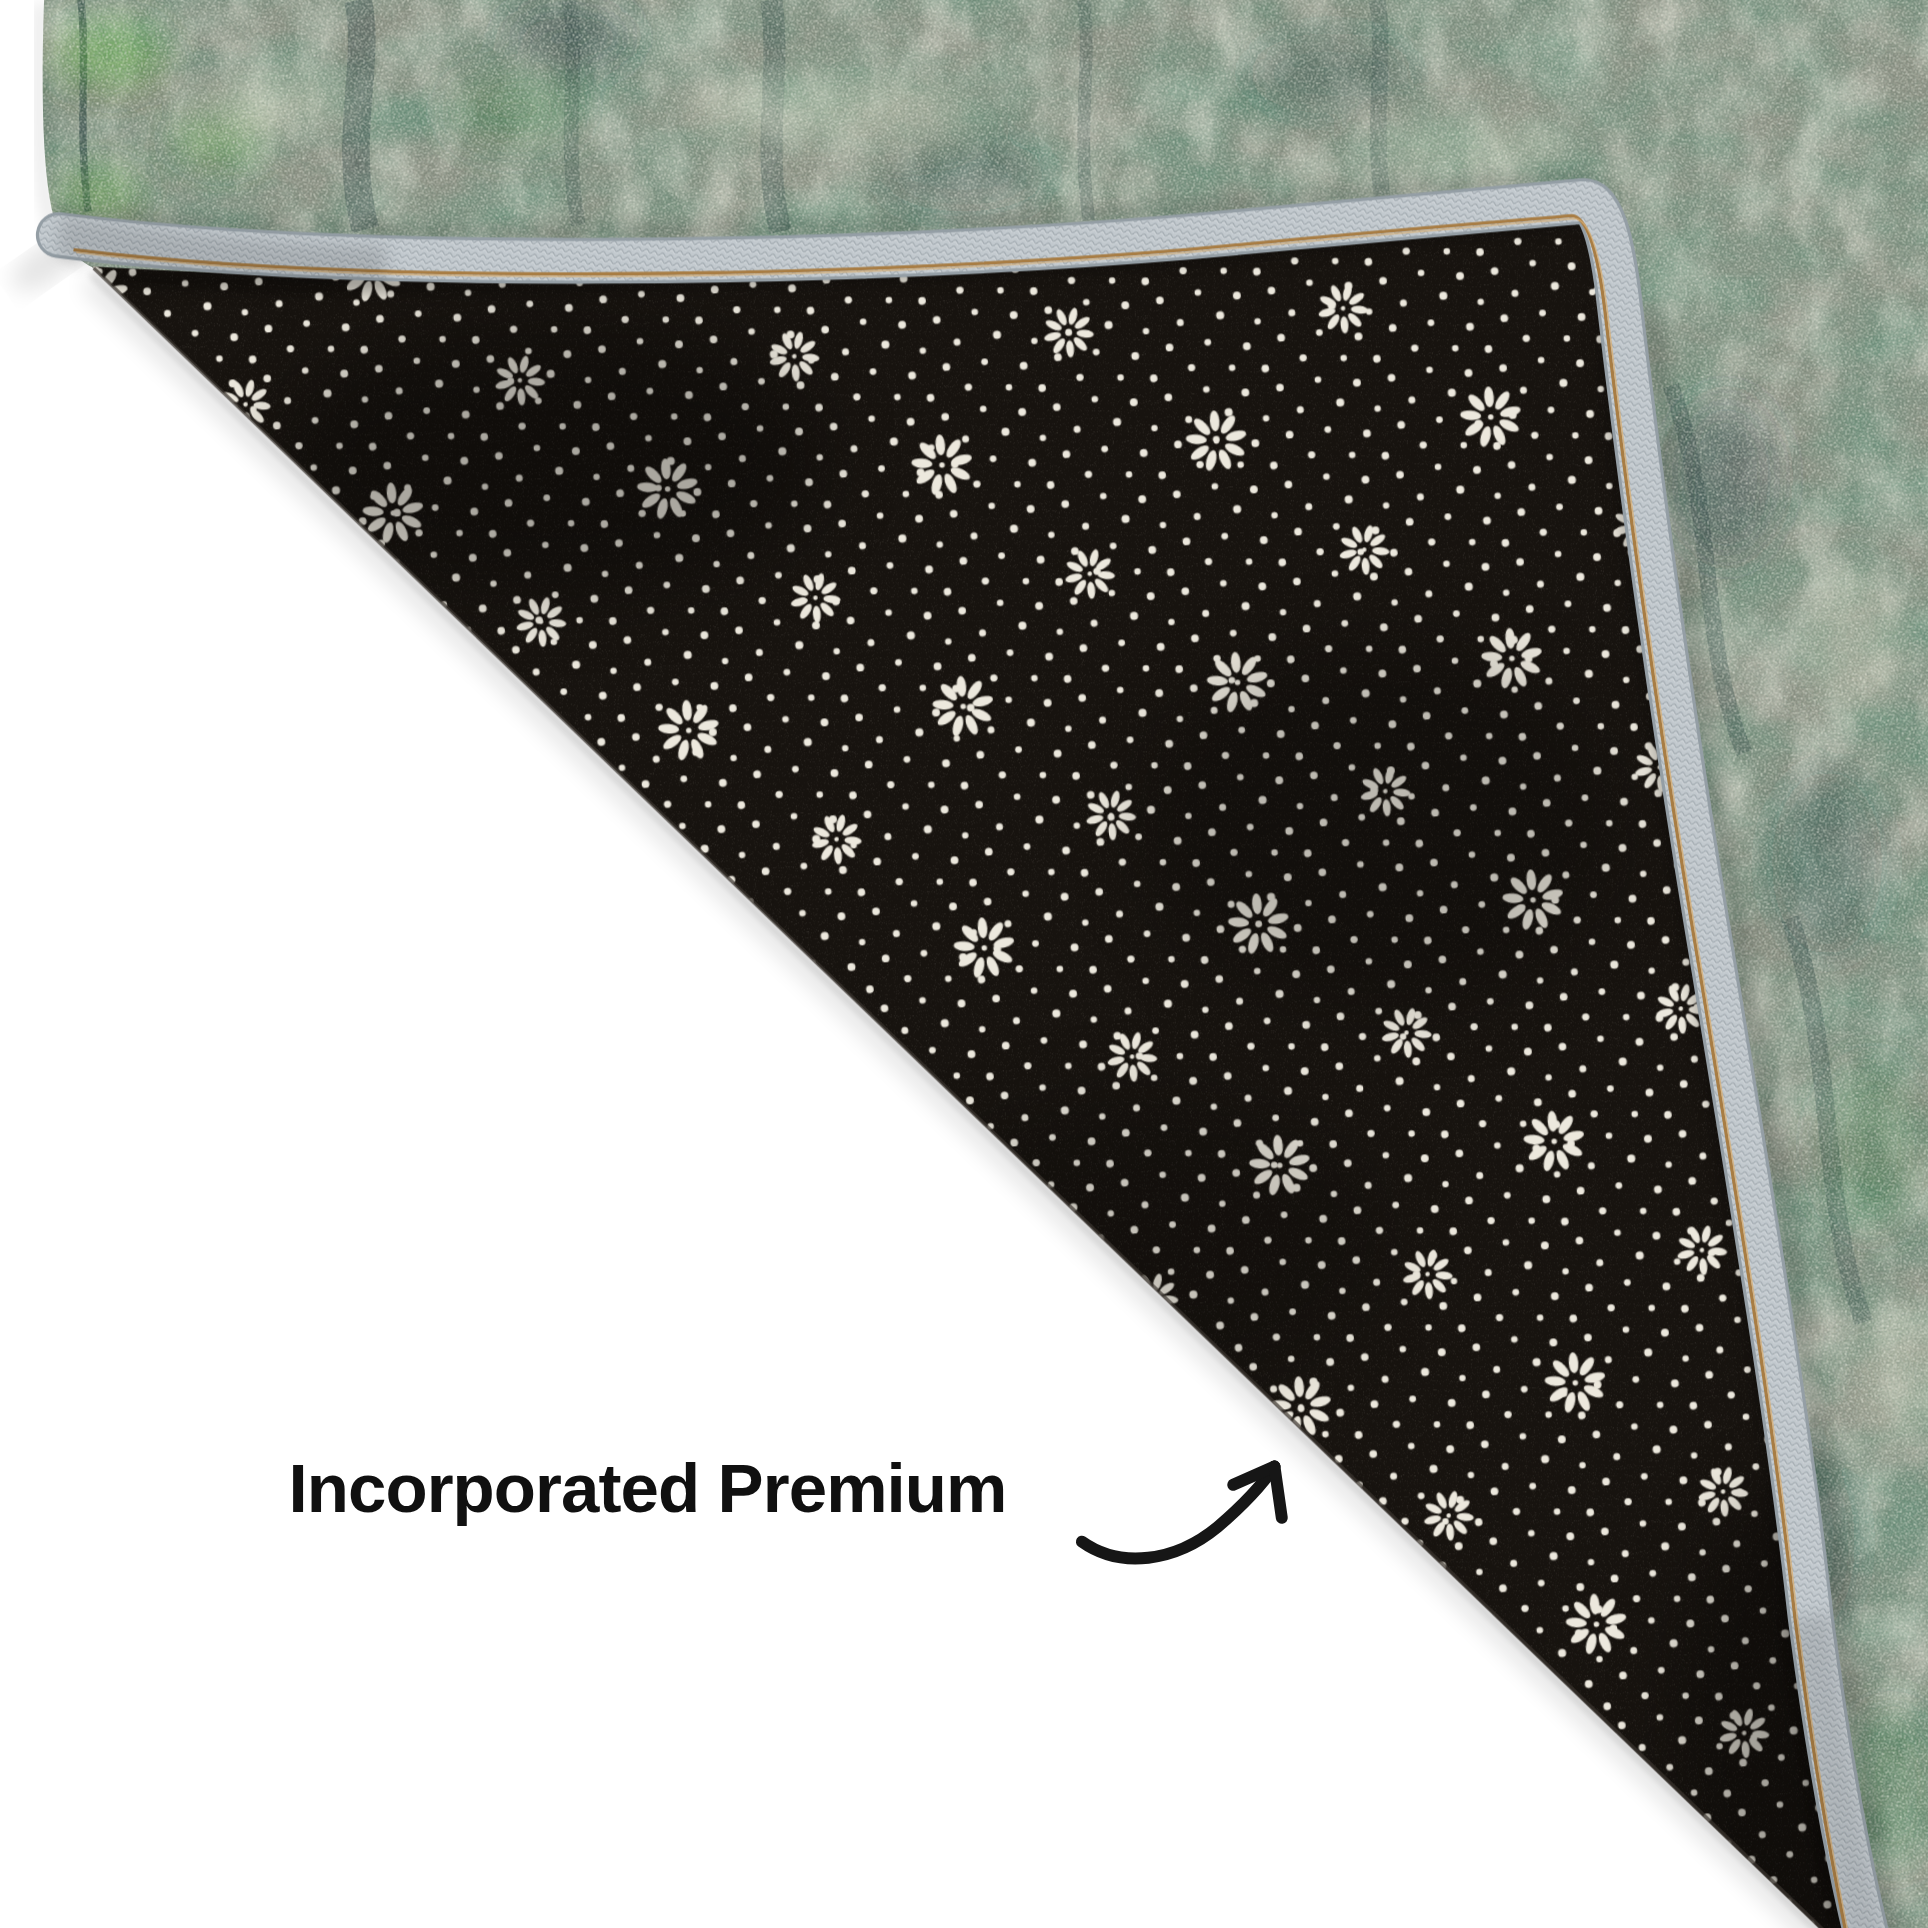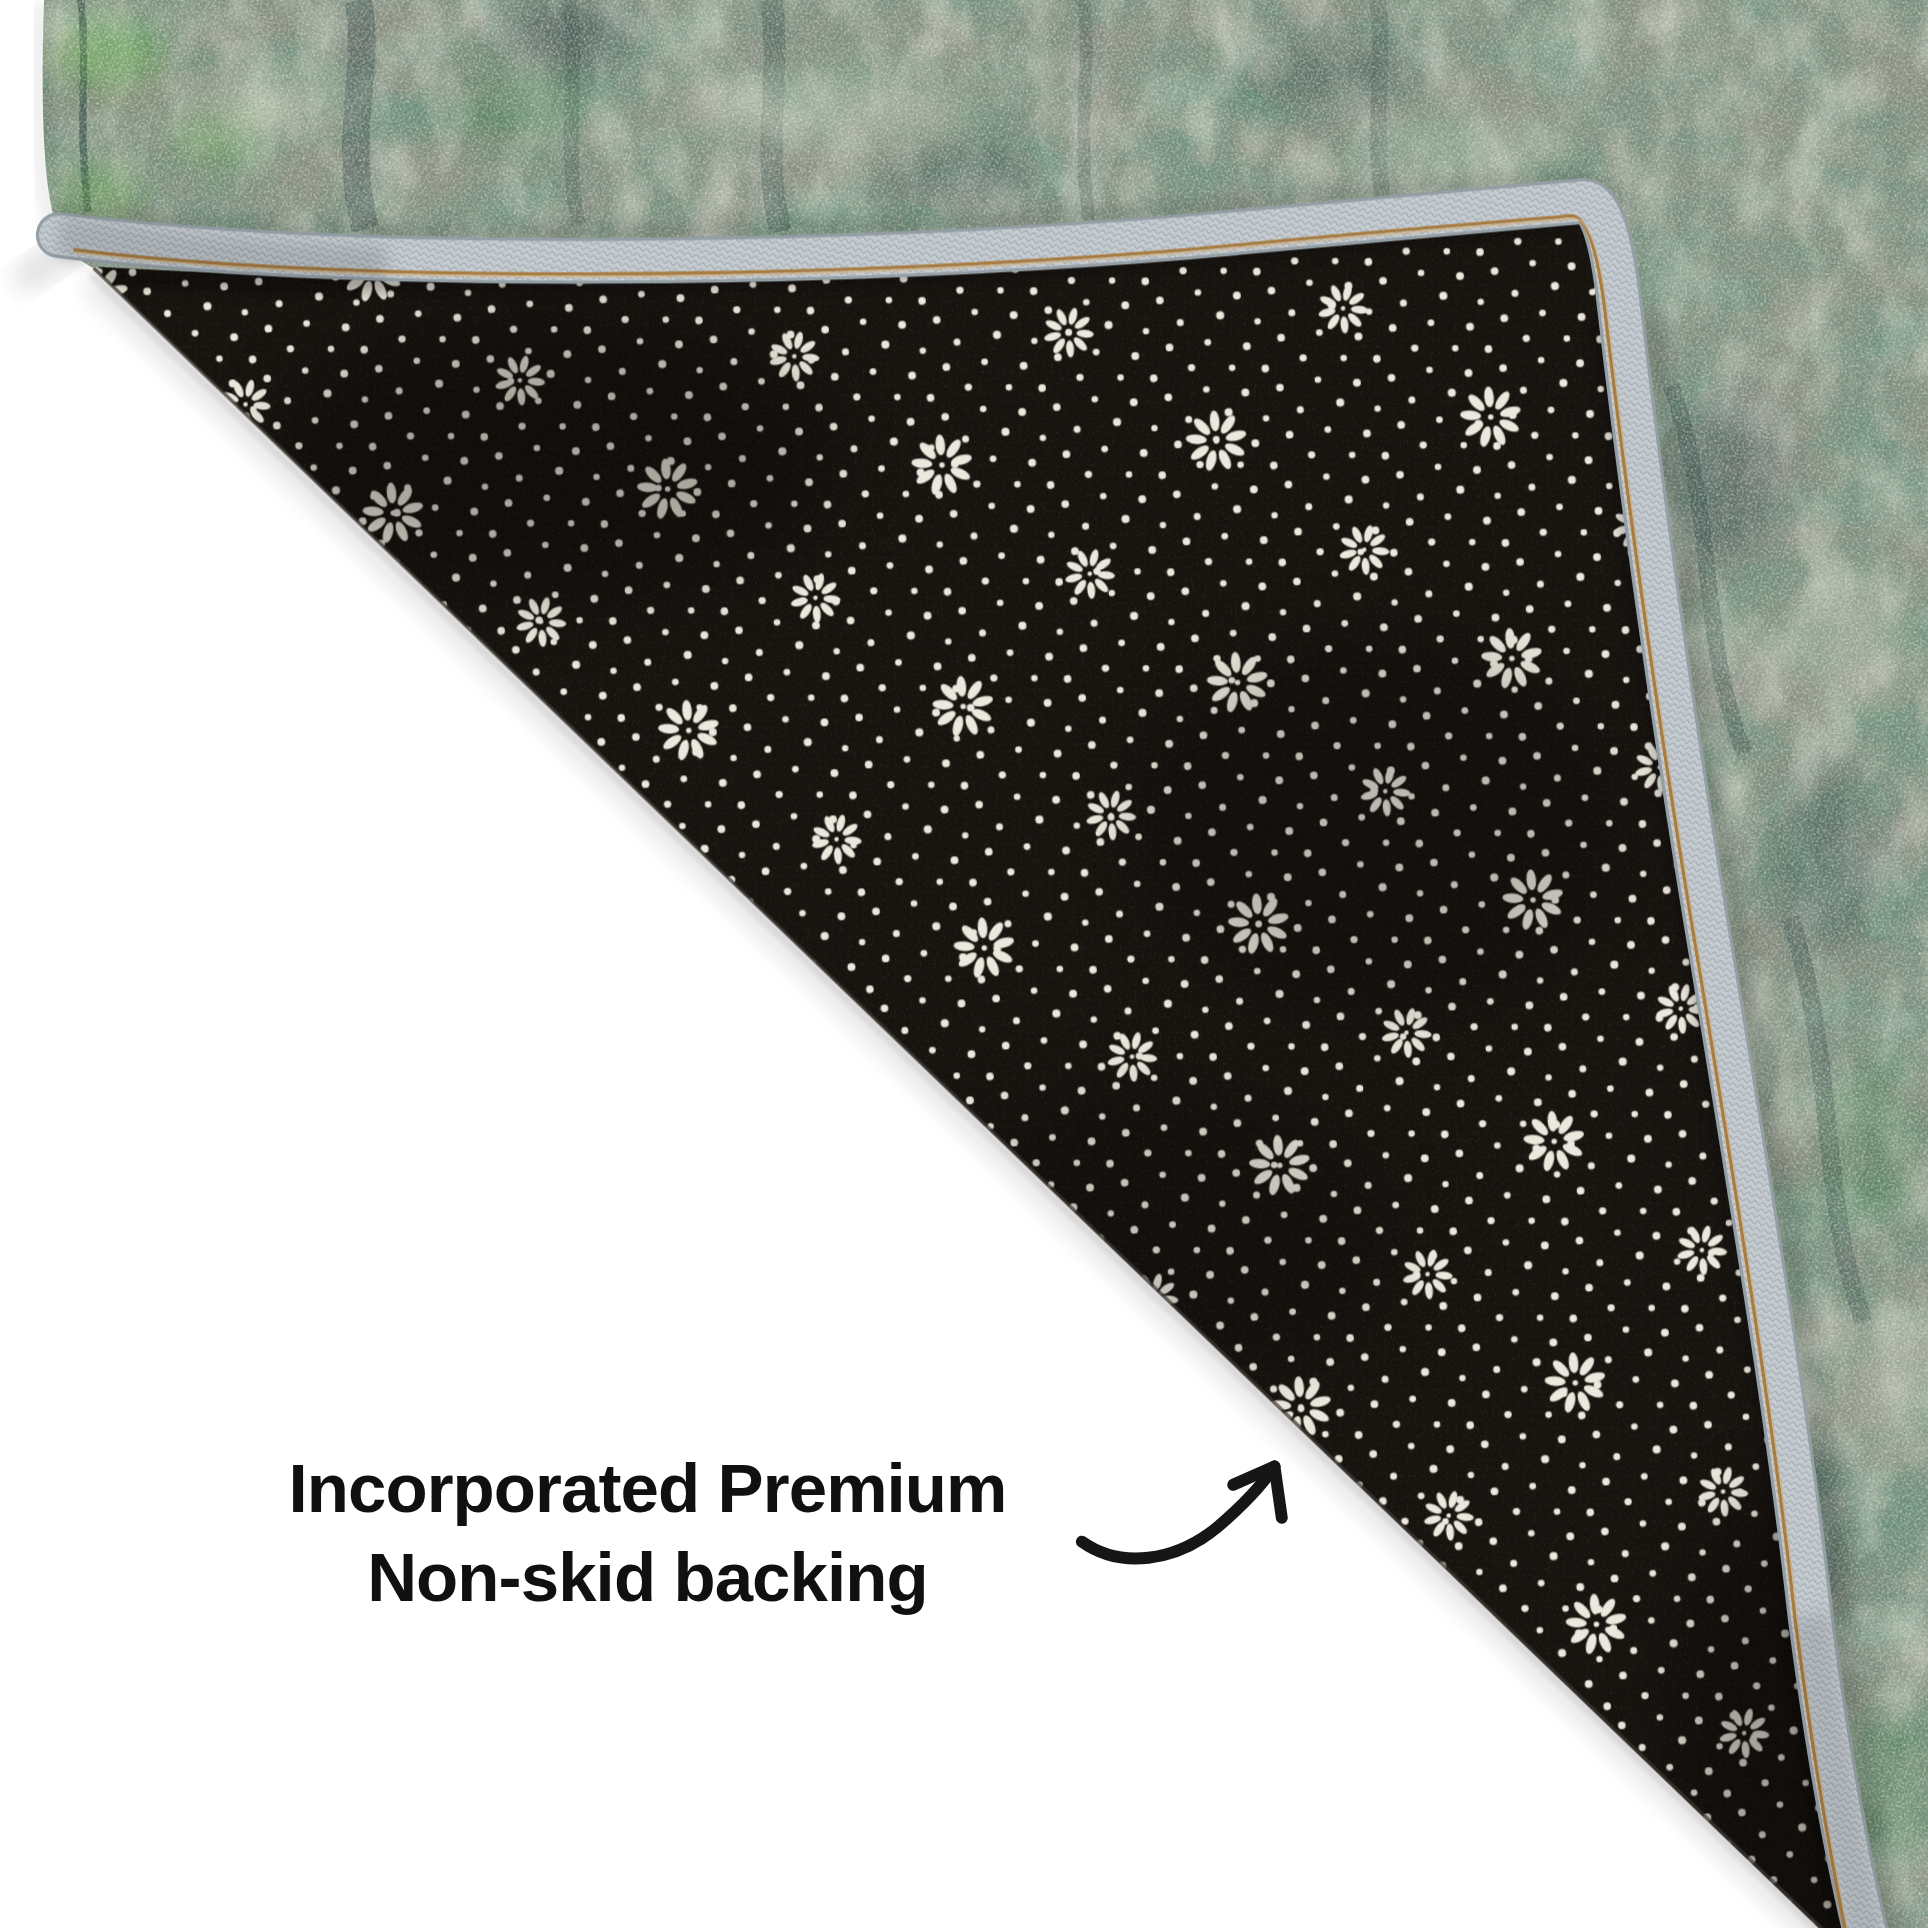--- a/index.html
+++ b/index.html
@@ -244,21 +244,20 @@
 
       <g stroke="#000000" filter="url(#blur8)">
         <path d="M 64 256 C 200 276, 320 288, 420 290" stroke-width="44" opacity="0.12"></path>
         <path d="M 1972 1760 C 1994 1930, 2014 2030, 2034 2112" stroke-width="44" opacity="0.10"></path>
       </g>
     </g>
   </svg>
 
   <div class="caption">
     <div>Incorporated Premium</div>
-    <div>Non-skid backing</div>
   </div>
 
   <svg class="arrow-wrap" viewBox="0 0 290 160" xmlns="http://www.w3.org/2000/svg">
     <g fill="none" stroke="#161616" stroke-width="13" stroke-linecap="round" stroke-linejoin="round">
       <path d="M 38 114 C 80 144, 140 136, 186 98 C 214 74, 236 50, 248 32"></path>
       <path d="M 248 32 L 203 52"></path>
       <path d="M 248 32 L 256 88"></path>
     </g>
   </svg>
 

